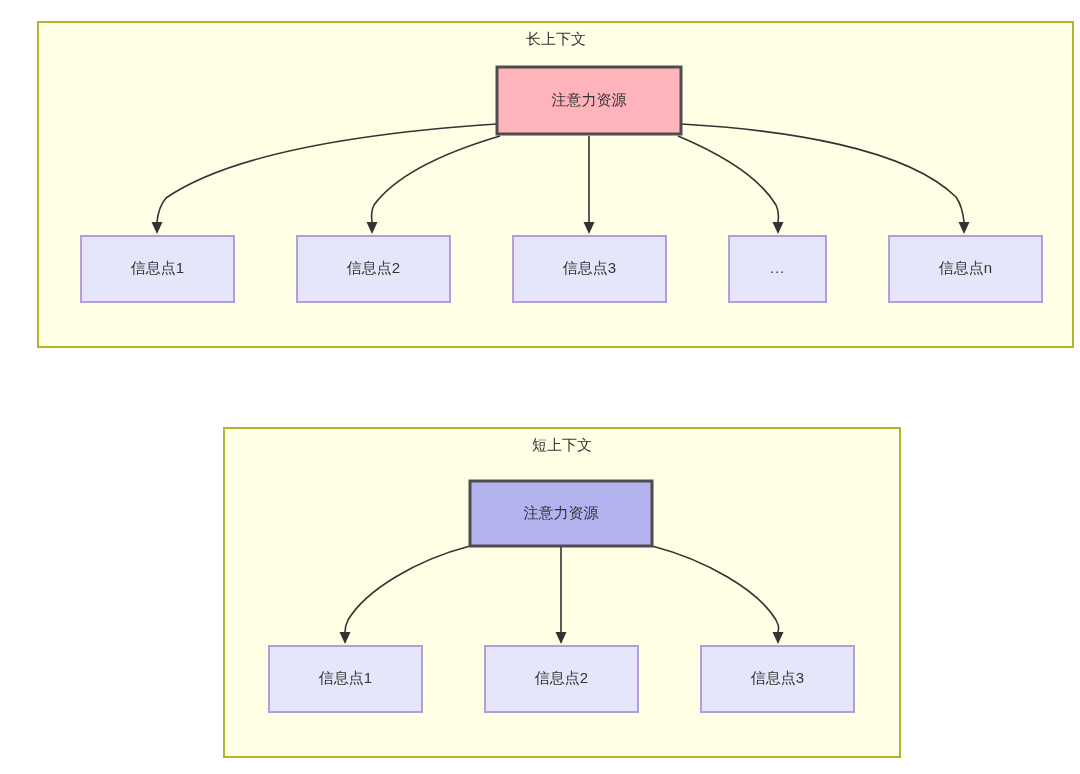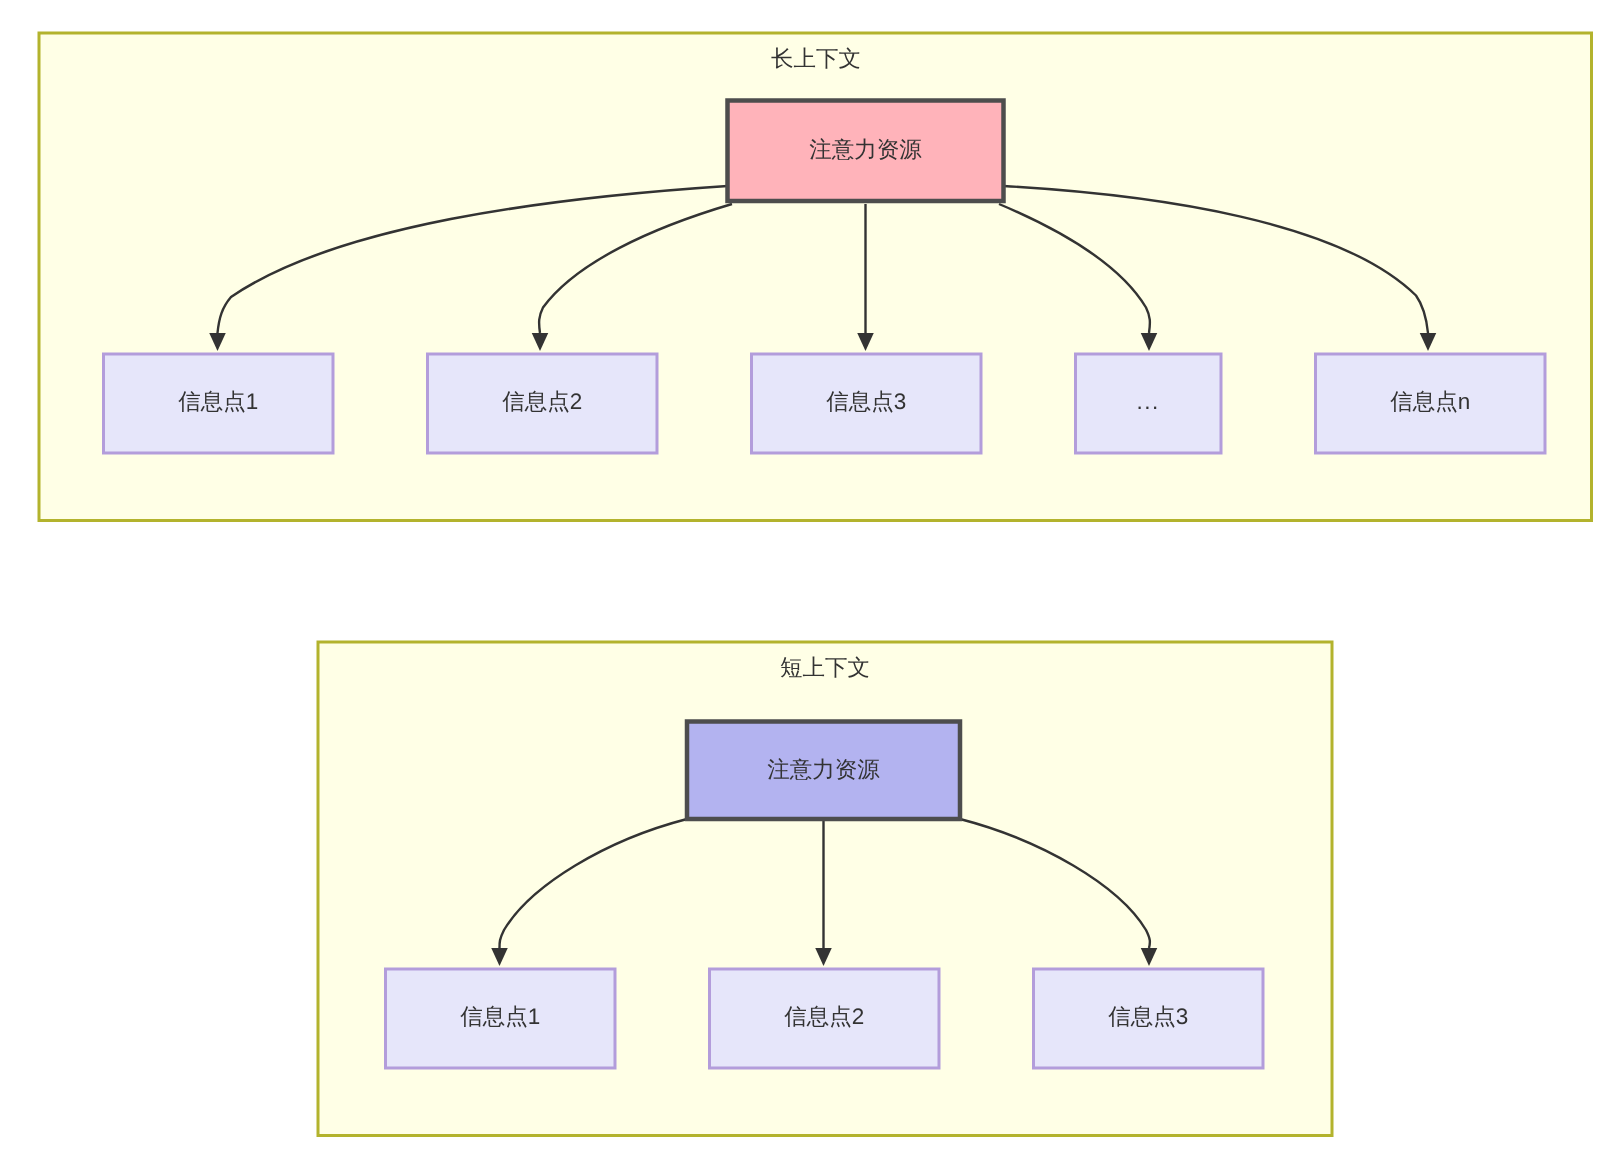--- a/index.html
+++ b/index.html
@@ -9,21 +9,21 @@
   }
   body {
     width: 1080px;
     height: 774px;
     position: relative;
     font-family: "Liberation Sans", "DejaVu Sans", sans-serif;
     overflow: hidden;
   }
   #diagram-root {
     position: absolute;
-    left: 4px; top: 0;
+    left: 16px; top: 0;
     width: 1000px;
     height: 774px;
   }
   svg.canvas {
     position: absolute;
     left: 0; top: 0;
     width: 1080px;
     height: 774px;
     display: block;
   }

